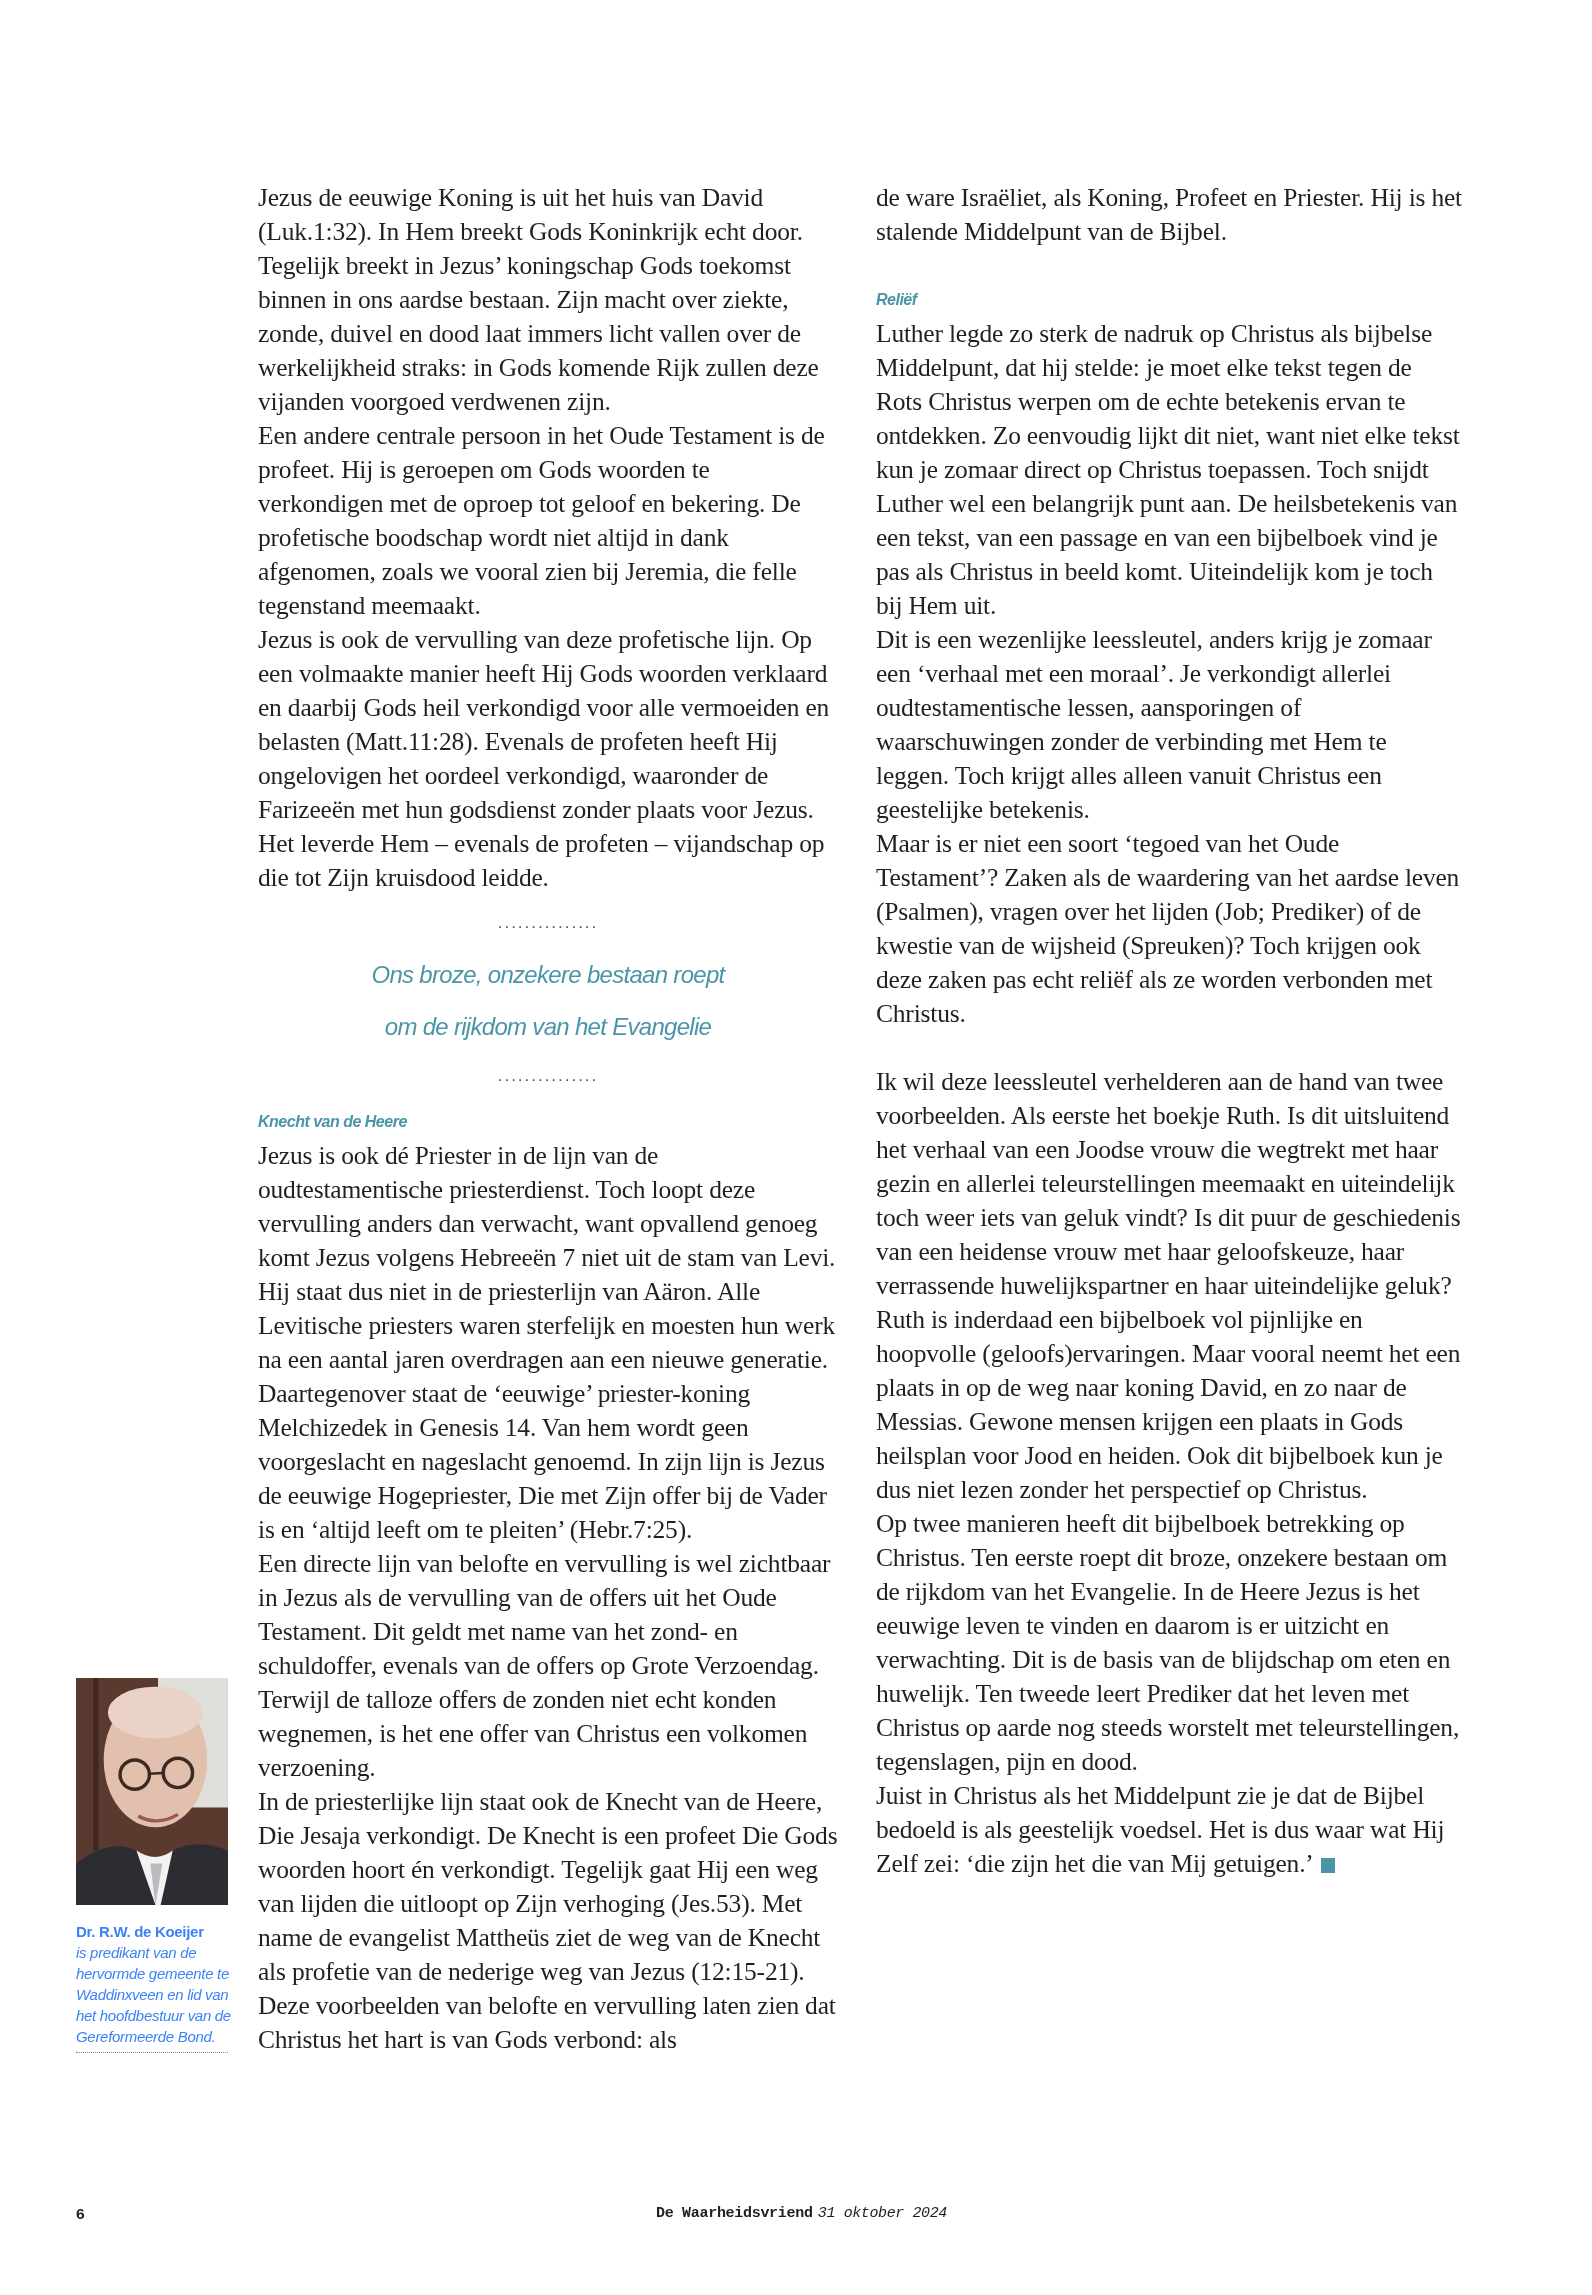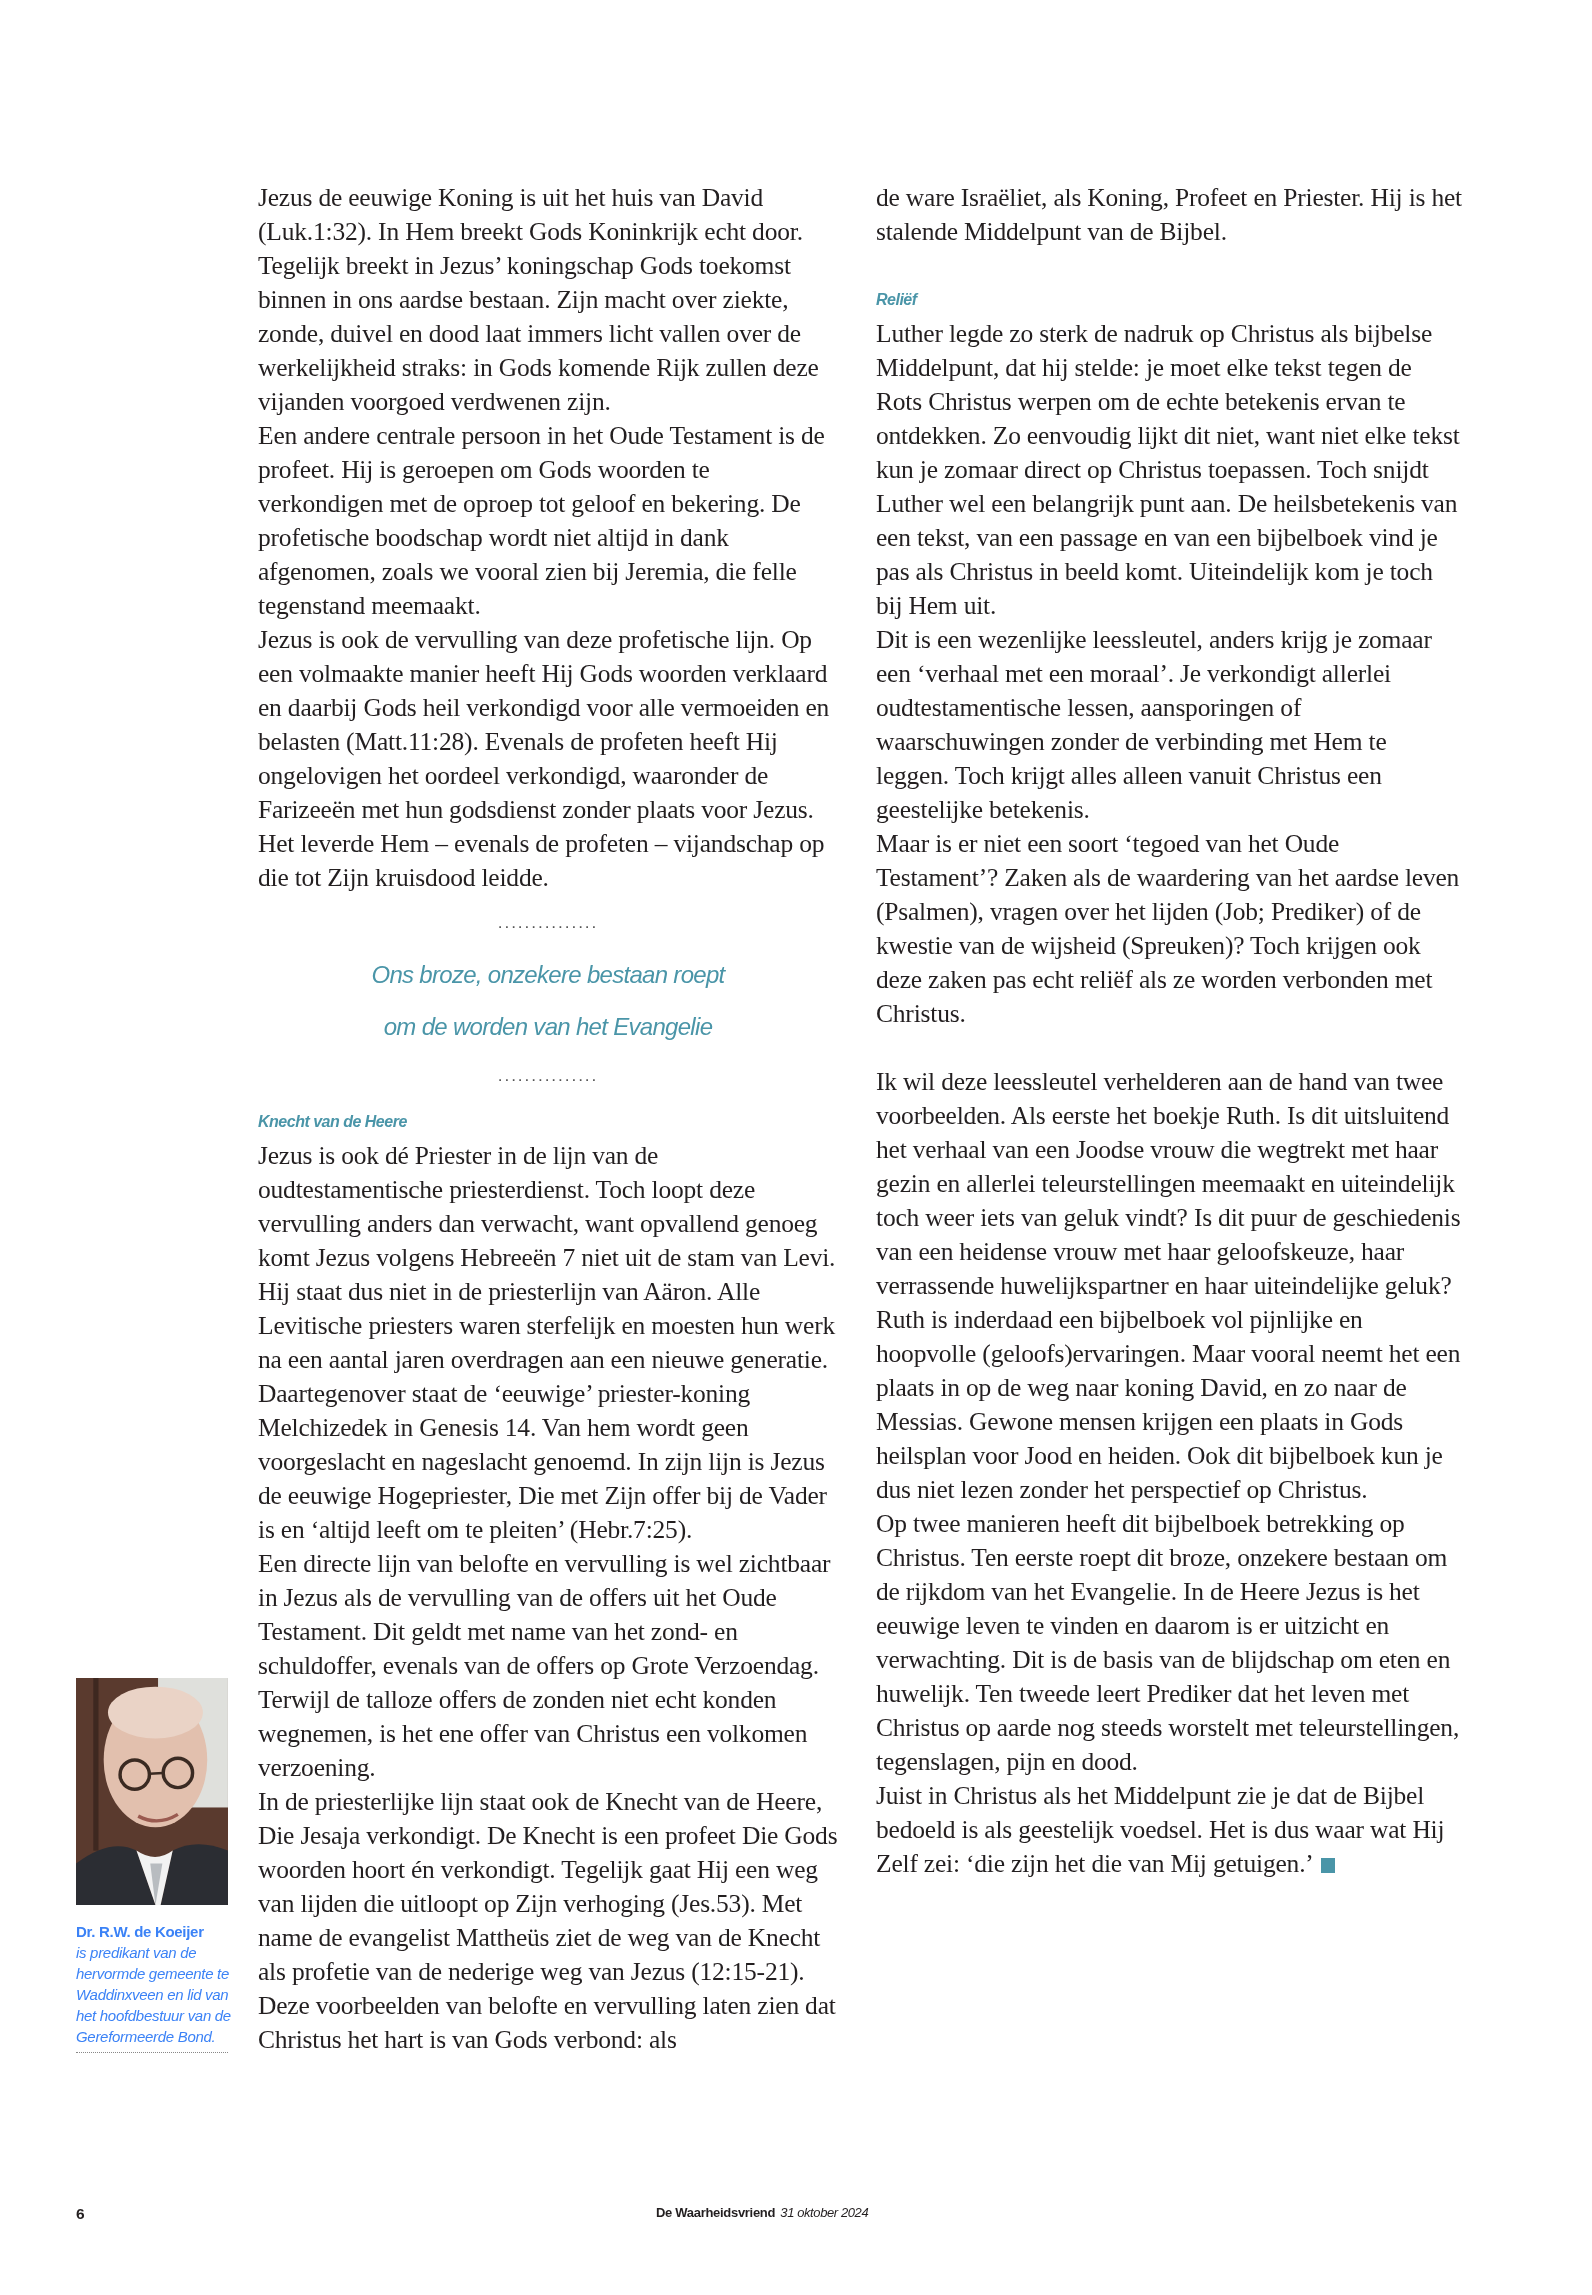--- a/index.html
+++ b/index.html
@@ -13,37 +13,37 @@
   .pullquote-wrap { text-align:center; margin:17.3px 0 19px 0; }
   .dots { font-family:"Liberation Sans", sans-serif; color:#555; font-size:17.3px; letter-spacing:1.9px; line-height:21px; }
   .pullquote { font-family:"Liberation Sans", "DejaVu Sans", sans-serif; font-style:italic; color:#4a95a8; font-size:24px; line-height:52px; letter-spacing:-0.7px; font-weight:normal; margin:15.5px 0 12px 0; }
   .end-mark { display:inline-block; width:14.7px; height:14.7px; background:#4a95a8; margin-left:7px; vertical-align:-0.9px; }
   #photo { position:absolute; left:76px; top:1678px; width:152px; height:227px; overflow:hidden; background:#6b4a3c; }
   #caption { position:absolute; left:76px; top:1921px; width:155px; font-family:"Liberation Sans", "DejaVu Sans", sans-serif; font-size:15px; line-height:21px; color:#3b82f6; letter-spacing:-0.3px; }
   #caption .name { font-weight:bold; font-style:normal; }
   #caption .bio { font-style:italic; }
   #caption .rule { border-top:1.3px dotted #888; margin-top:5.2px; width:152px; }
   #footer-page { position:absolute; left:76px; top:2205px; font-family:"Liberation Sans", sans-serif; font-size:15.5px; font-weight:bold; color:#231f20; }
-  #footer-mag { position:absolute; left:656px; top:2205px; font-family:Liberation Sans, sans-serif; font-size:13px; color:#231f20; }
+  #footer-mag { position:absolute; left:656px; top:2205px; font-family:Liberation Mono, monospace; font-size:15px; color:#231f20; }
   #footer-mag .pub { font-weight:bold; letter-spacing:-0.3px; }
   #footer-mag .date { font-style:italic; font-weight:normal; margin-left:5.2px; letter-spacing:-0.4px; }
 </style>
 </head>
 <body>
 
 <div id="col-left" class="col">
   <p>Jezus de eeuwige Koning is uit het huis van David (Luk.1:32). In Hem breekt Gods Koninkrijk echt door. Tegelijk breekt in Jezus’ koningschap Gods toekomst binnen in ons aardse bestaan. Zijn macht over ziekte, zonde, duivel en dood laat immers licht vallen over de werkelijkheid straks: in Gods komende Rijk zullen deze vijanden voorgoed verdwenen zijn.</p>
   <p>Een andere centrale persoon in het Oude Testament is de profeet. Hij is geroepen om Gods woorden te verkondigen met de oproep tot geloof en bekering. De profetische boodschap wordt niet altijd in dank afgenomen, zoals we vooral zien bij Jeremia, die felle tegenstand meemaakt.</p>
   <p>Jezus is ook de vervulling van deze profetische lijn. Op een volmaakte manier heeft Hij Gods woorden verklaard en daarbij Gods heil verkondigd voor alle vermoeiden en belasten (Matt.11:28). Evenals de profeten heeft Hij ongelovigen het oordeel verkondigd, waaronder de Farizeeën met hun godsdienst zonder plaats voor Jezus. Het leverde Hem – evenals de profeten – vijandschap op die tot Zijn kruisdood leidde.</p>
 
   <div class="pullquote-wrap">
     <div class="dots">...............</div>
     <div class="pullquote">
       <div>Ons broze, onzekere bestaan roept</div>
-      <div>om de worden van het Evangelie</div>
+      <div>om de rijkdom van het Evangelie</div>
     </div>
     <div class="dots">...............</div>
   </div>
 
   <div class="subhead" style="margin-top:14px;">Knecht van de Heere</div>
   <p>Jezus is ook dé Priester in de lijn van de oudtestamentische priesterdienst. Toch loopt deze vervulling anders dan verwacht, want opvallend genoeg komt Jezus volgens Hebreeën 7 niet uit de stam van Levi. Hij staat dus niet in de priesterlijn van Aäron. Alle Levitische priesters waren sterfelijk en moesten hun werk na een aantal jaren overdragen aan een nieuwe generatie.</p>
   <p>Daartegenover staat de ‘eeuwige’ priester-koning Melchizedek in Genesis 14. Van hem wordt geen voorgeslacht en nageslacht genoemd. In zijn lijn is Jezus de eeuwige Hogepriester, Die met Zijn offer bij de Vader is en ‘altijd leeft om te pleiten’ (Hebr.7:25).</p>
   <p>Een directe lijn van belofte en vervulling is wel zichtbaar in Jezus als de vervulling van de offers uit het Oude Testament. Dit geldt met name van het zond- en schuldoffer, evenals van de offers op Grote Verzoendag. Terwijl de talloze offers de zonden niet echt konden wegnemen, is het ene offer van Christus een volkomen verzoening.</p>
   <p>In de priesterlijke lijn staat ook de Knecht van de Heere, Die Jesaja verkondigt. De Knecht is een profeet Die Gods woorden hoort én verkondigt. Tegelijk gaat Hij een weg van lijden die uitloopt op Zijn verhoging (Jes.53). Met name de evangelist Mattheüs ziet de weg van de Knecht als profetie van de nederige weg van Jezus (12:15-21).</p>
   <p>Deze voorbeelden van belofte en vervulling laten zien dat Christus het hart is van Gods verbond: als</p>

